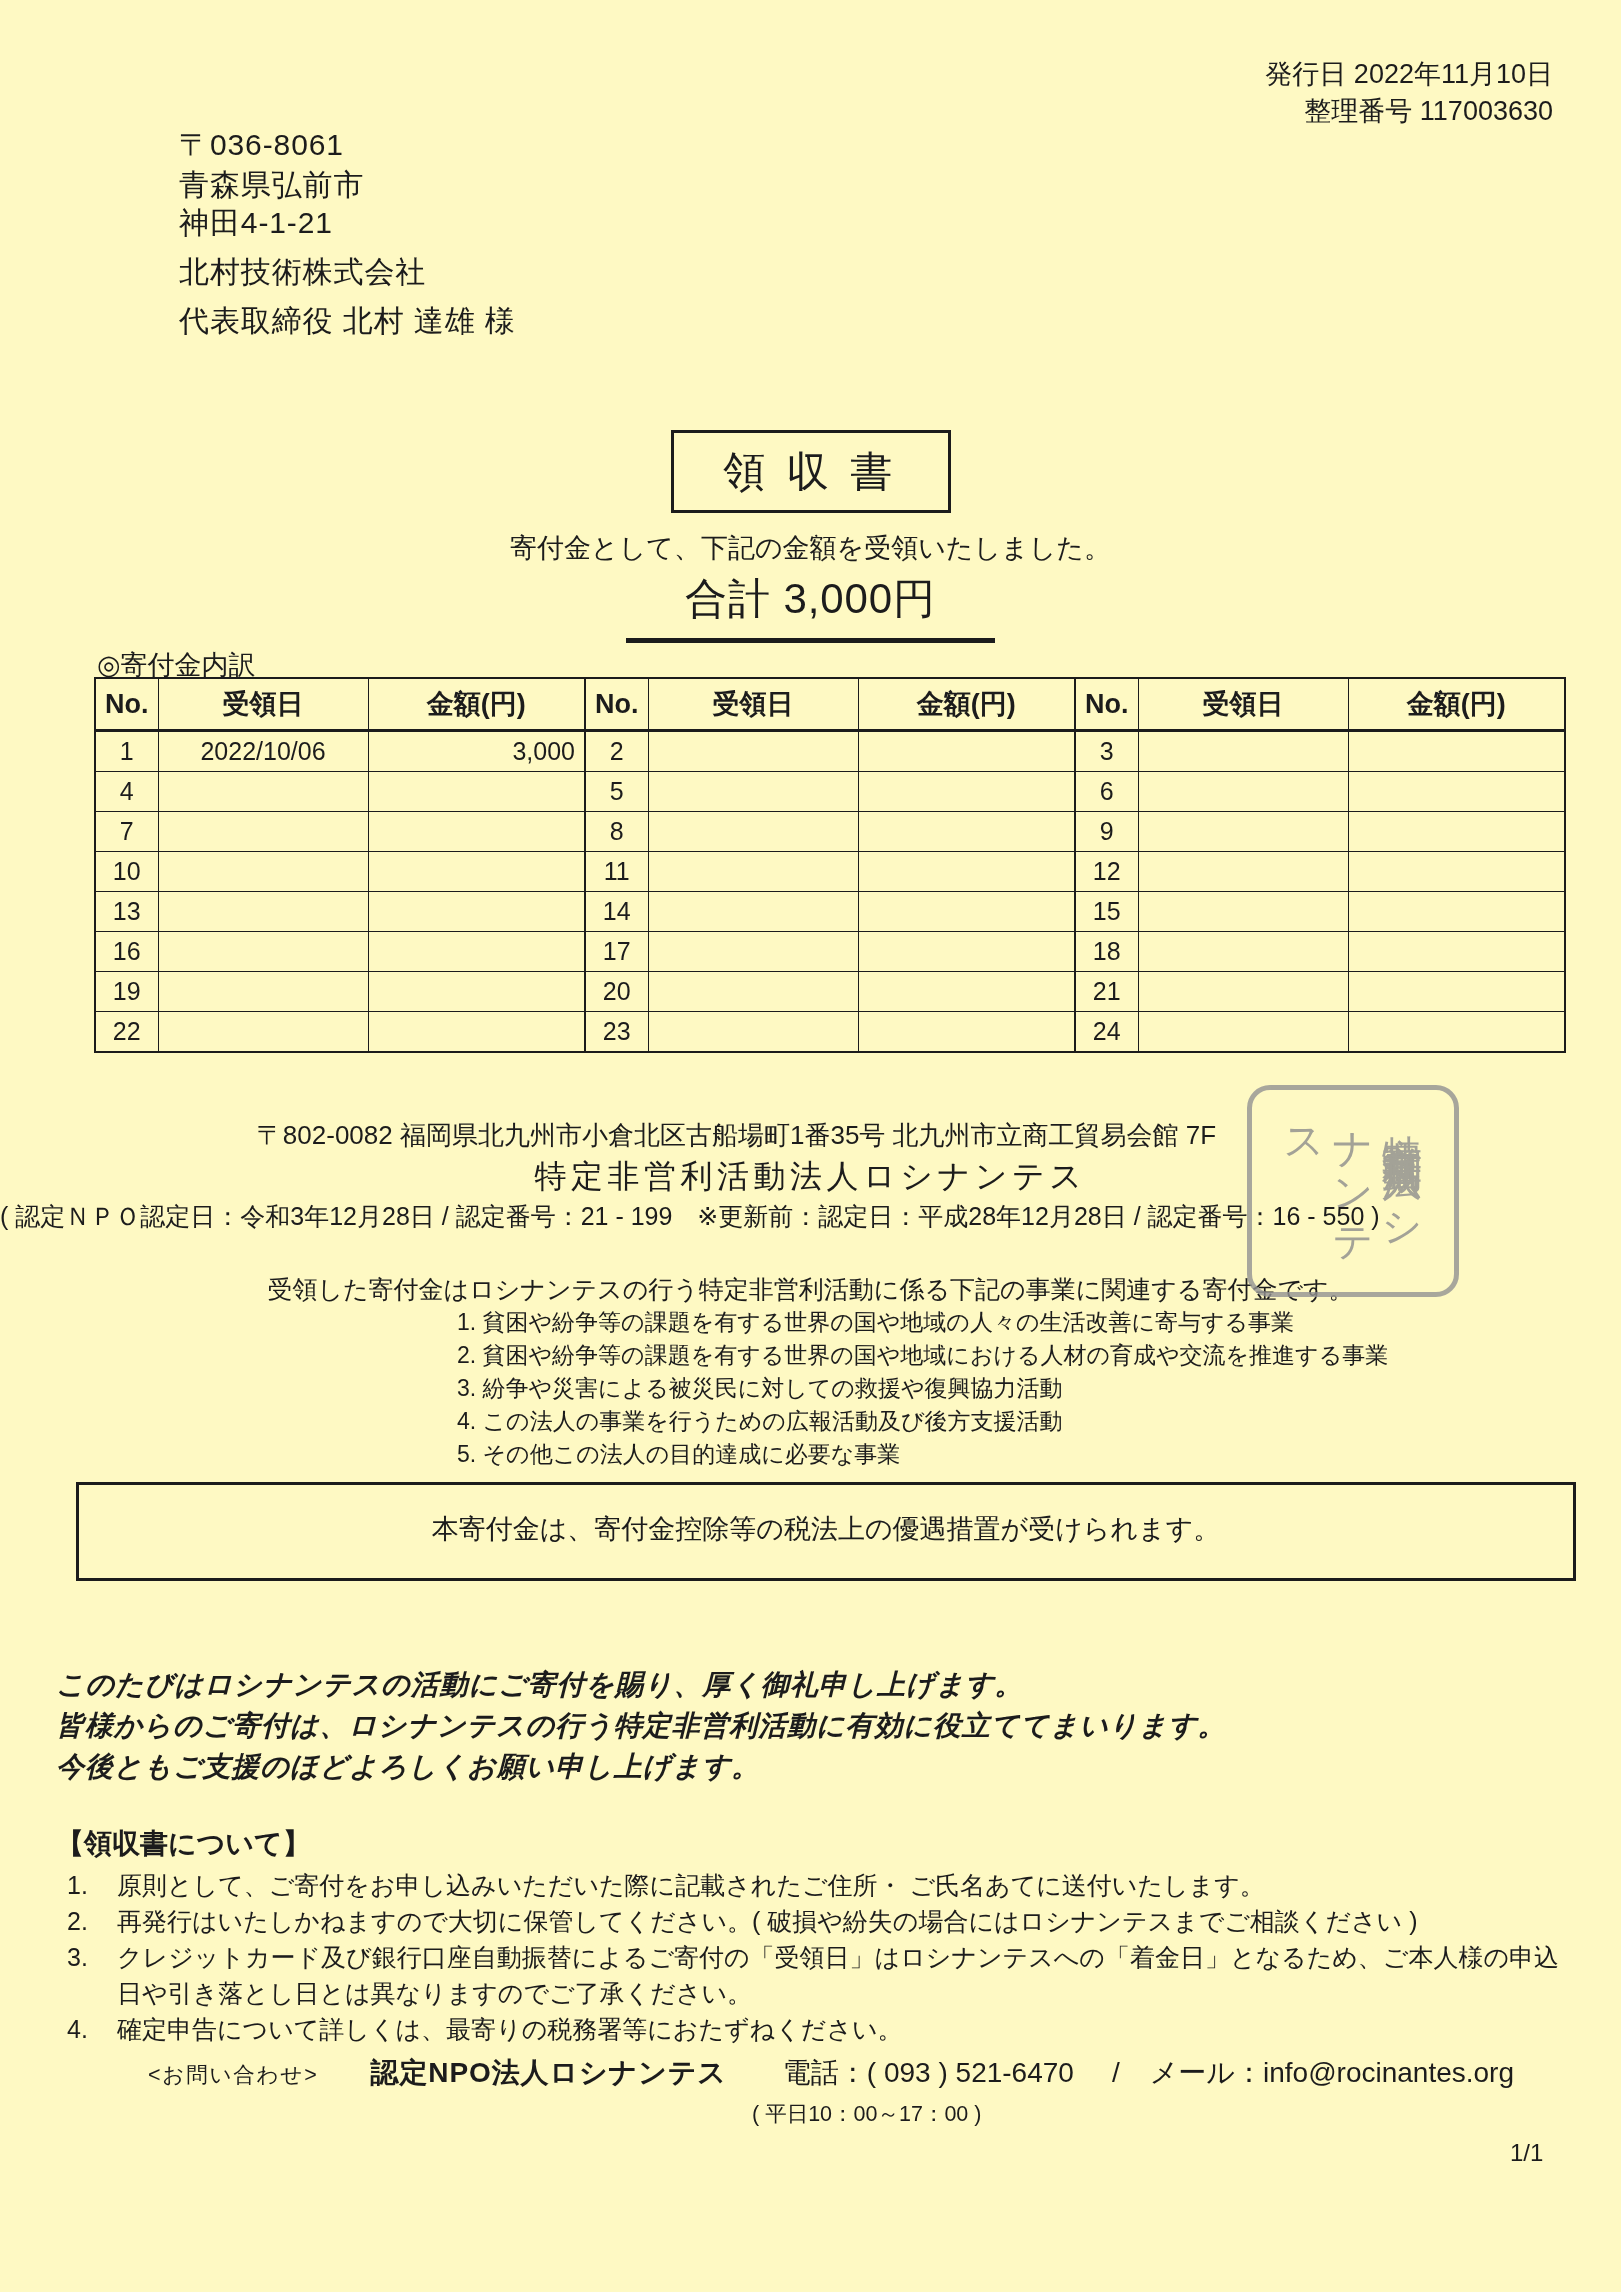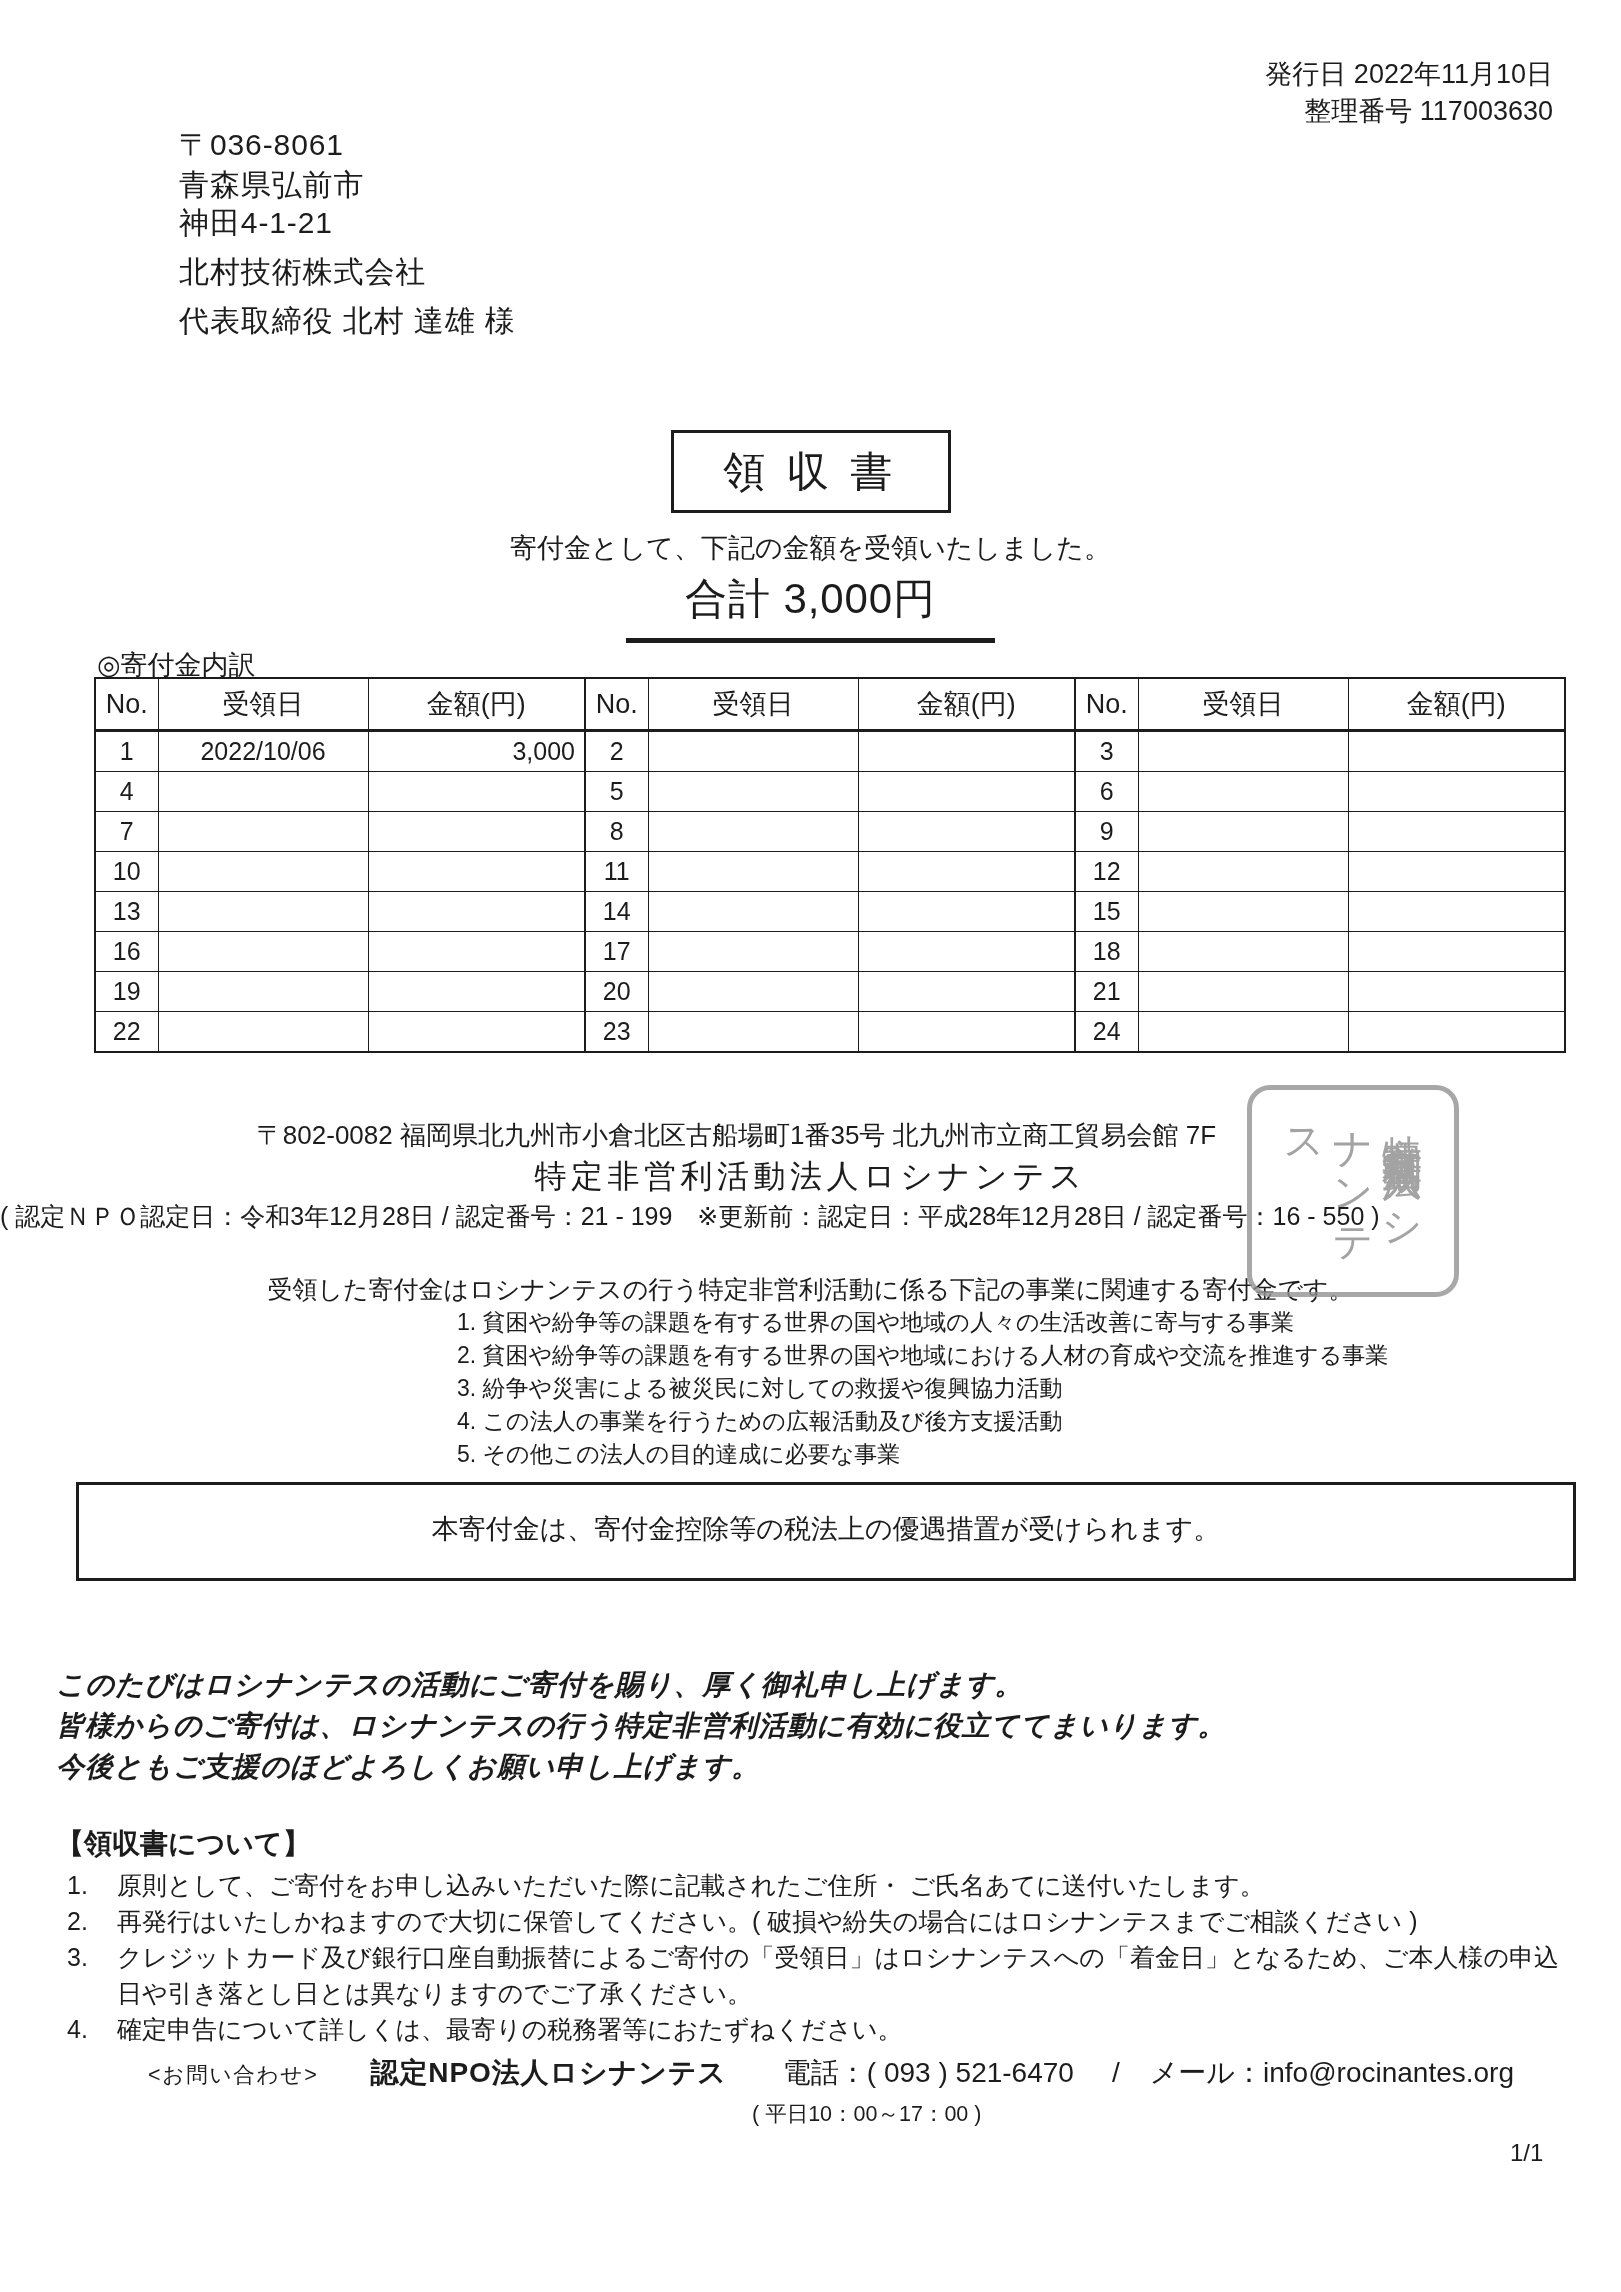--- a/index.html
+++ b/index.html
@@ -1,19 +1,19 @@
 <!DOCTYPE html>
 <html style="font-size:14.3px"><head>
 <meta charset="utf-8">
 <style>
   html,body{margin:0;padding:0;background:#e8e8e8;}
   #page{
     position:relative;
     width:1621px;height:2293px;
-    background:#ffffff;
+    background:#fef9c3;
     font-family:"Liberation Sans","DejaVu Sans",sans-serif;
     color:#1c1c1c;
     overflow:hidden;
   }
   .abs{position:absolute;}
   
   #issue-block{top:56px;right:68px;text-align:right;font-size:27px;line-height:37px;}
   
   .recip{left:179px;font-size:30px;letter-spacing:0.9px;}
   
@@ -35,21 +35,21 @@
   #breakdown-table{
     position:absolute;top:677px;left:94px;
     border-collapse:collapse;table-layout:fixed;
   }
   #breakdown-table th,#breakdown-table td{
     border:1.8px solid #1c1c1c;
     overflow:hidden;white-space:nowrap;
   }
   #breakdown-table{border:2.7px solid #1c1c1c;}
   #breakdown-table th{
-    height:48px;font-size:27px;font-weight:normal;text-align:center;
+    height:48px;font-size:27px;font-weight:bold;text-align:center;
     border-bottom:3.6px solid #1c1c1c;
   }
   #breakdown-table td{height:37px;font-size:25px;text-align:center;}
   #breakdown-table td.amt{text-align:right;padding-right:9px;}
   #breakdown-table col.c-no{width:63px;}
   #breakdown-table col.c-date{width:210px;}
   #breakdown-table col.c-amt{width:217px;}
   #breakdown-table colgroup col.grp{border-left:2.7px solid #1c1c1c;}
   
   #issuer-address{top:1118px;left:0;width:1473px;text-align:center;font-size:26px;z-index:2;}

